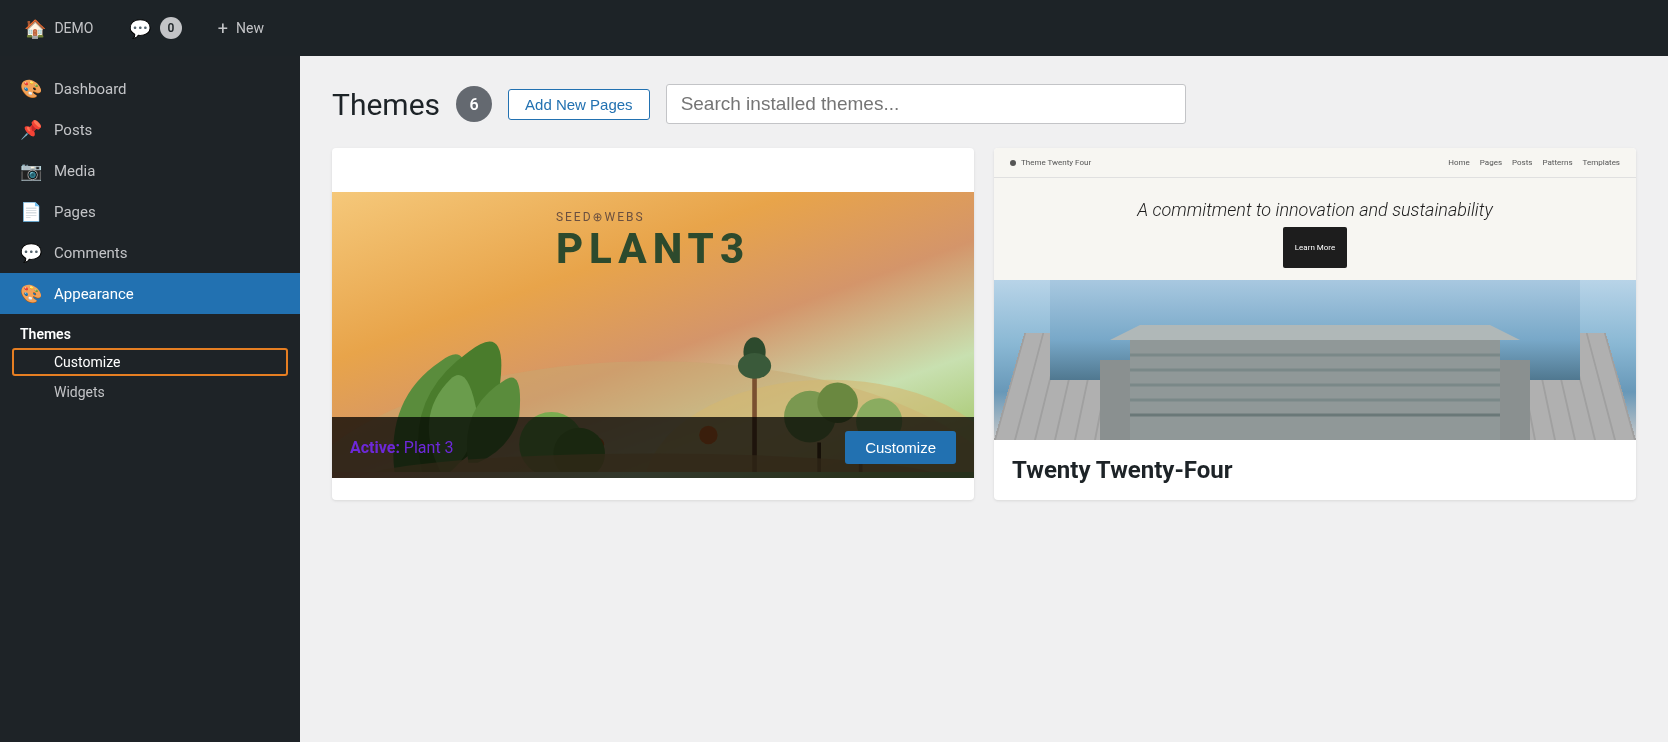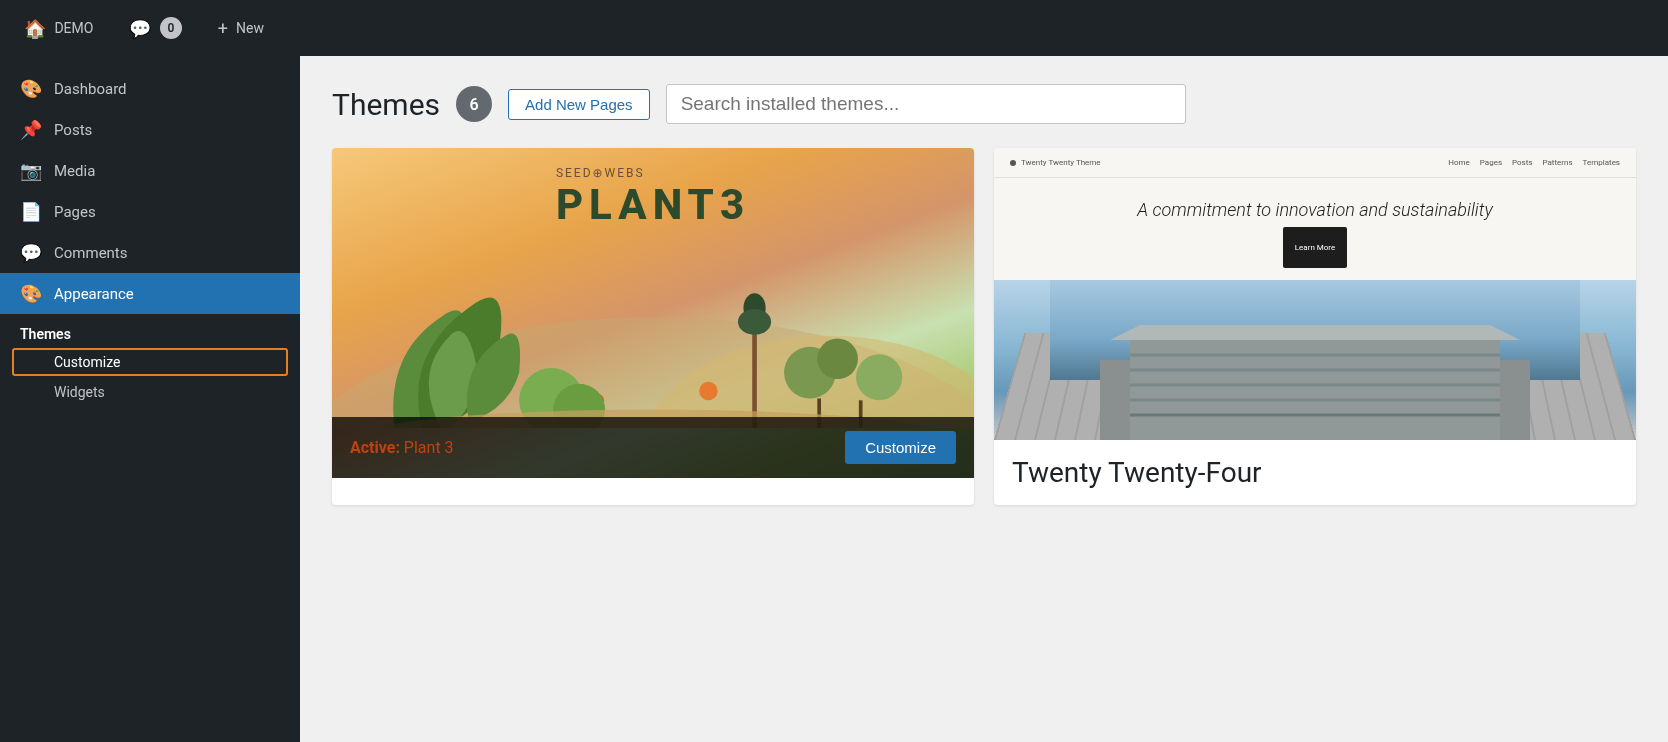--- a/index.html
+++ b/index.html
@@ -177,50 +177,51 @@
       bottom: 0;
       left: 0;
       right: 0;
     }
     .theme-footer.light {
       background: transparent;
       position: relative;
       padding: 16px 18px;
     }
     .active-label {
-      color: #c2410c;
+      color: #6d28d9;
       font-size: 16px;
     }
     .active-label strong { font-weight: 700; }
     .customize-btn {
       background: #2271b1;
       color: #fff;
       border: none;
       padding: 8px 20px;
       font-size: 15px;
       border-radius: 3px;
       cursor: pointer;
     }
     .theme-name {
-      font-size: 28px;
-      font-weight: 400;
+      font-size: 24px;
+      font-weight: 700;
       color: #1d2327;
     }
 
     
     .plant3-art {
       width: 100%;
       height: 100%;
       background: linear-gradient(160deg, #f5c87a 0%, #e8a44a 30%, #d4956a 50%, #c8e0b0 70%, #a8c870 85%, #8ab870 100%);
       position: relative;
       display: flex;
       flex-direction: column;
       align-items: center;
       justify-content: flex-start;
       padding-top: 18px;
+      margin-top: 44px;
     }
     .plant3-title-text {
       text-align: center;
       margin-bottom: 8px;
     }
     .plant3-brand {
       font-size: 12px;
       color: #6b5040;
       letter-spacing: 2px;
       display: flex;
@@ -428,21 +429,21 @@
         </div>
       </div>
 
       <div class="theme-card">
         <div class="theme-thumbnail" style="height:auto;">
           <div class="ttf-art">
 
             <div class="ttf-nav">
               <div style="display:flex;align-items:center;gap:5px;">
                 <div class="ttf-nav-dot"></div>
-                <span style="font-size:8px;color:#555;">Twenty Twenty Theme</span>
+                <span style="font-size:8px;color:#555;">Theme Twenty Four</span>
               </div>
               <div class="ttf-nav-links">
                 <span>Home</span>
                 <span>Pages</span>
                 <span>Posts</span>
                 <span>Patterns</span>
                 <span>Templates</span>
               </div>
             </div>
 

